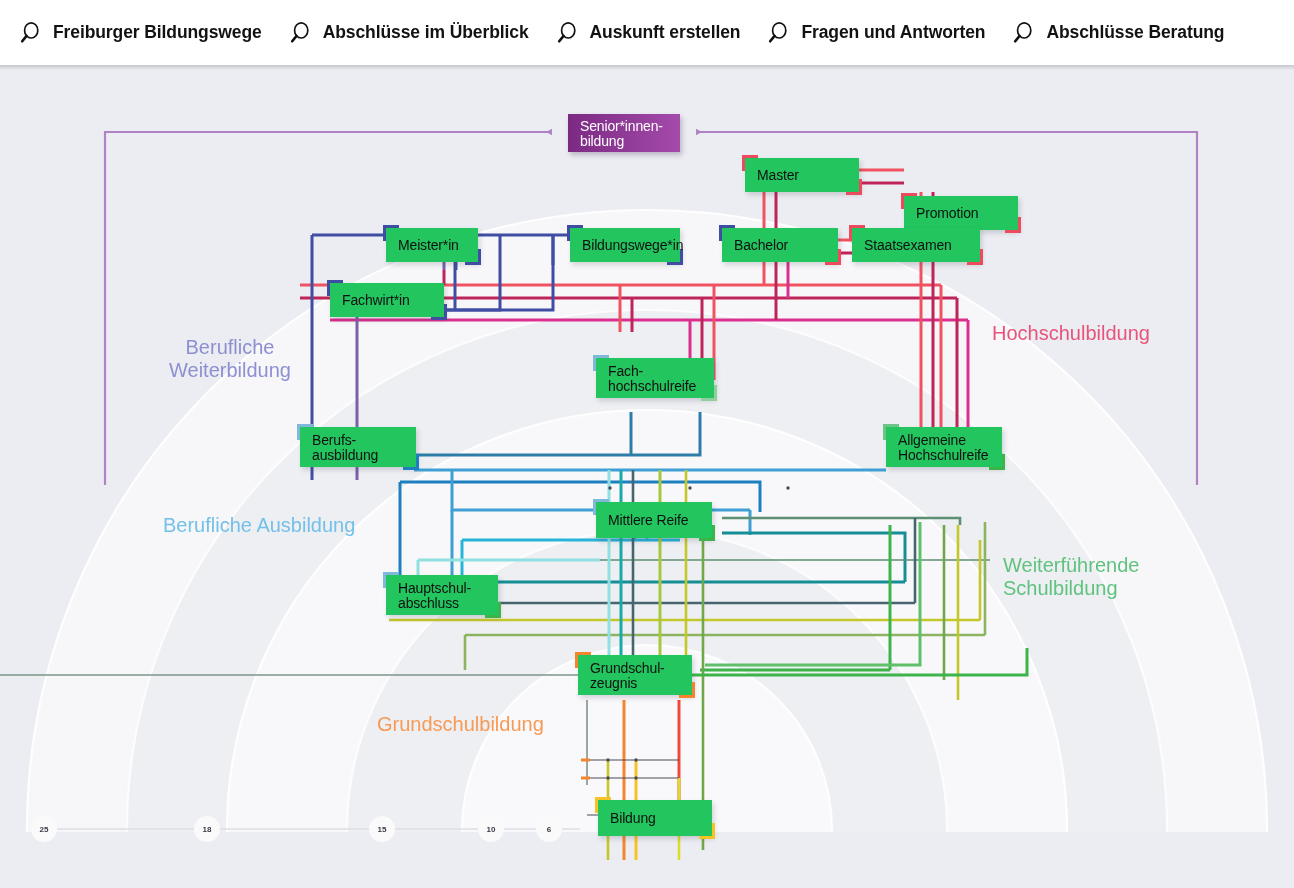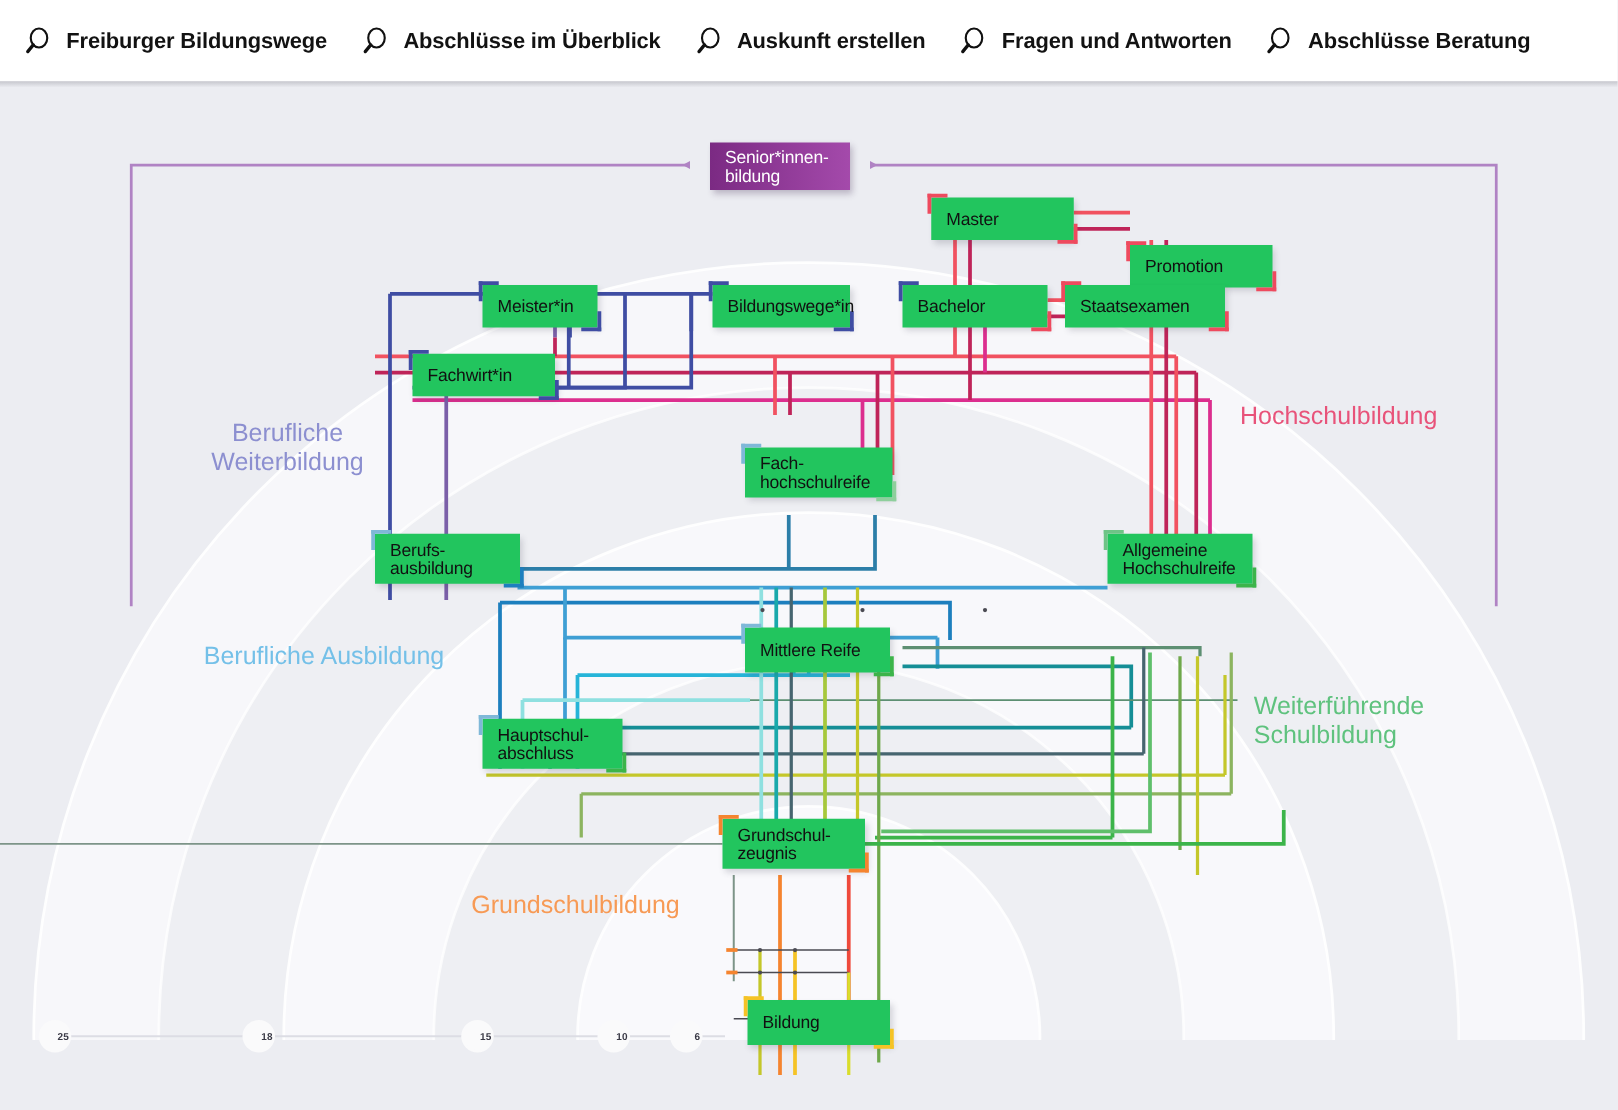--- a/index.html
+++ b/index.html
@@ -79,21 +79,21 @@
     font-size:20px;font-weight:400;line-height:23px;
     white-space:pre-line;
   }
   .zone.c{text-align:center;}
 
   
   .agetick{
     position:absolute;z-index:40;
     width:22px;height:22px;border-radius:50%;
     background:#fafafb;
-    display:flex;align-items:center;justify-content:flex-end;
+    display:flex;align-items:center;justify-content:center;
     font-size:8px;font-weight:bold;color:#3a3a46;
     box-shadow:0 0 0 2px #fafafb;
   }
 </style>
 </head>
 <body>
 
 <div id="topnav">
   <div class="nav-item">
     <svg class="mag" viewBox="0 0 26 26">

